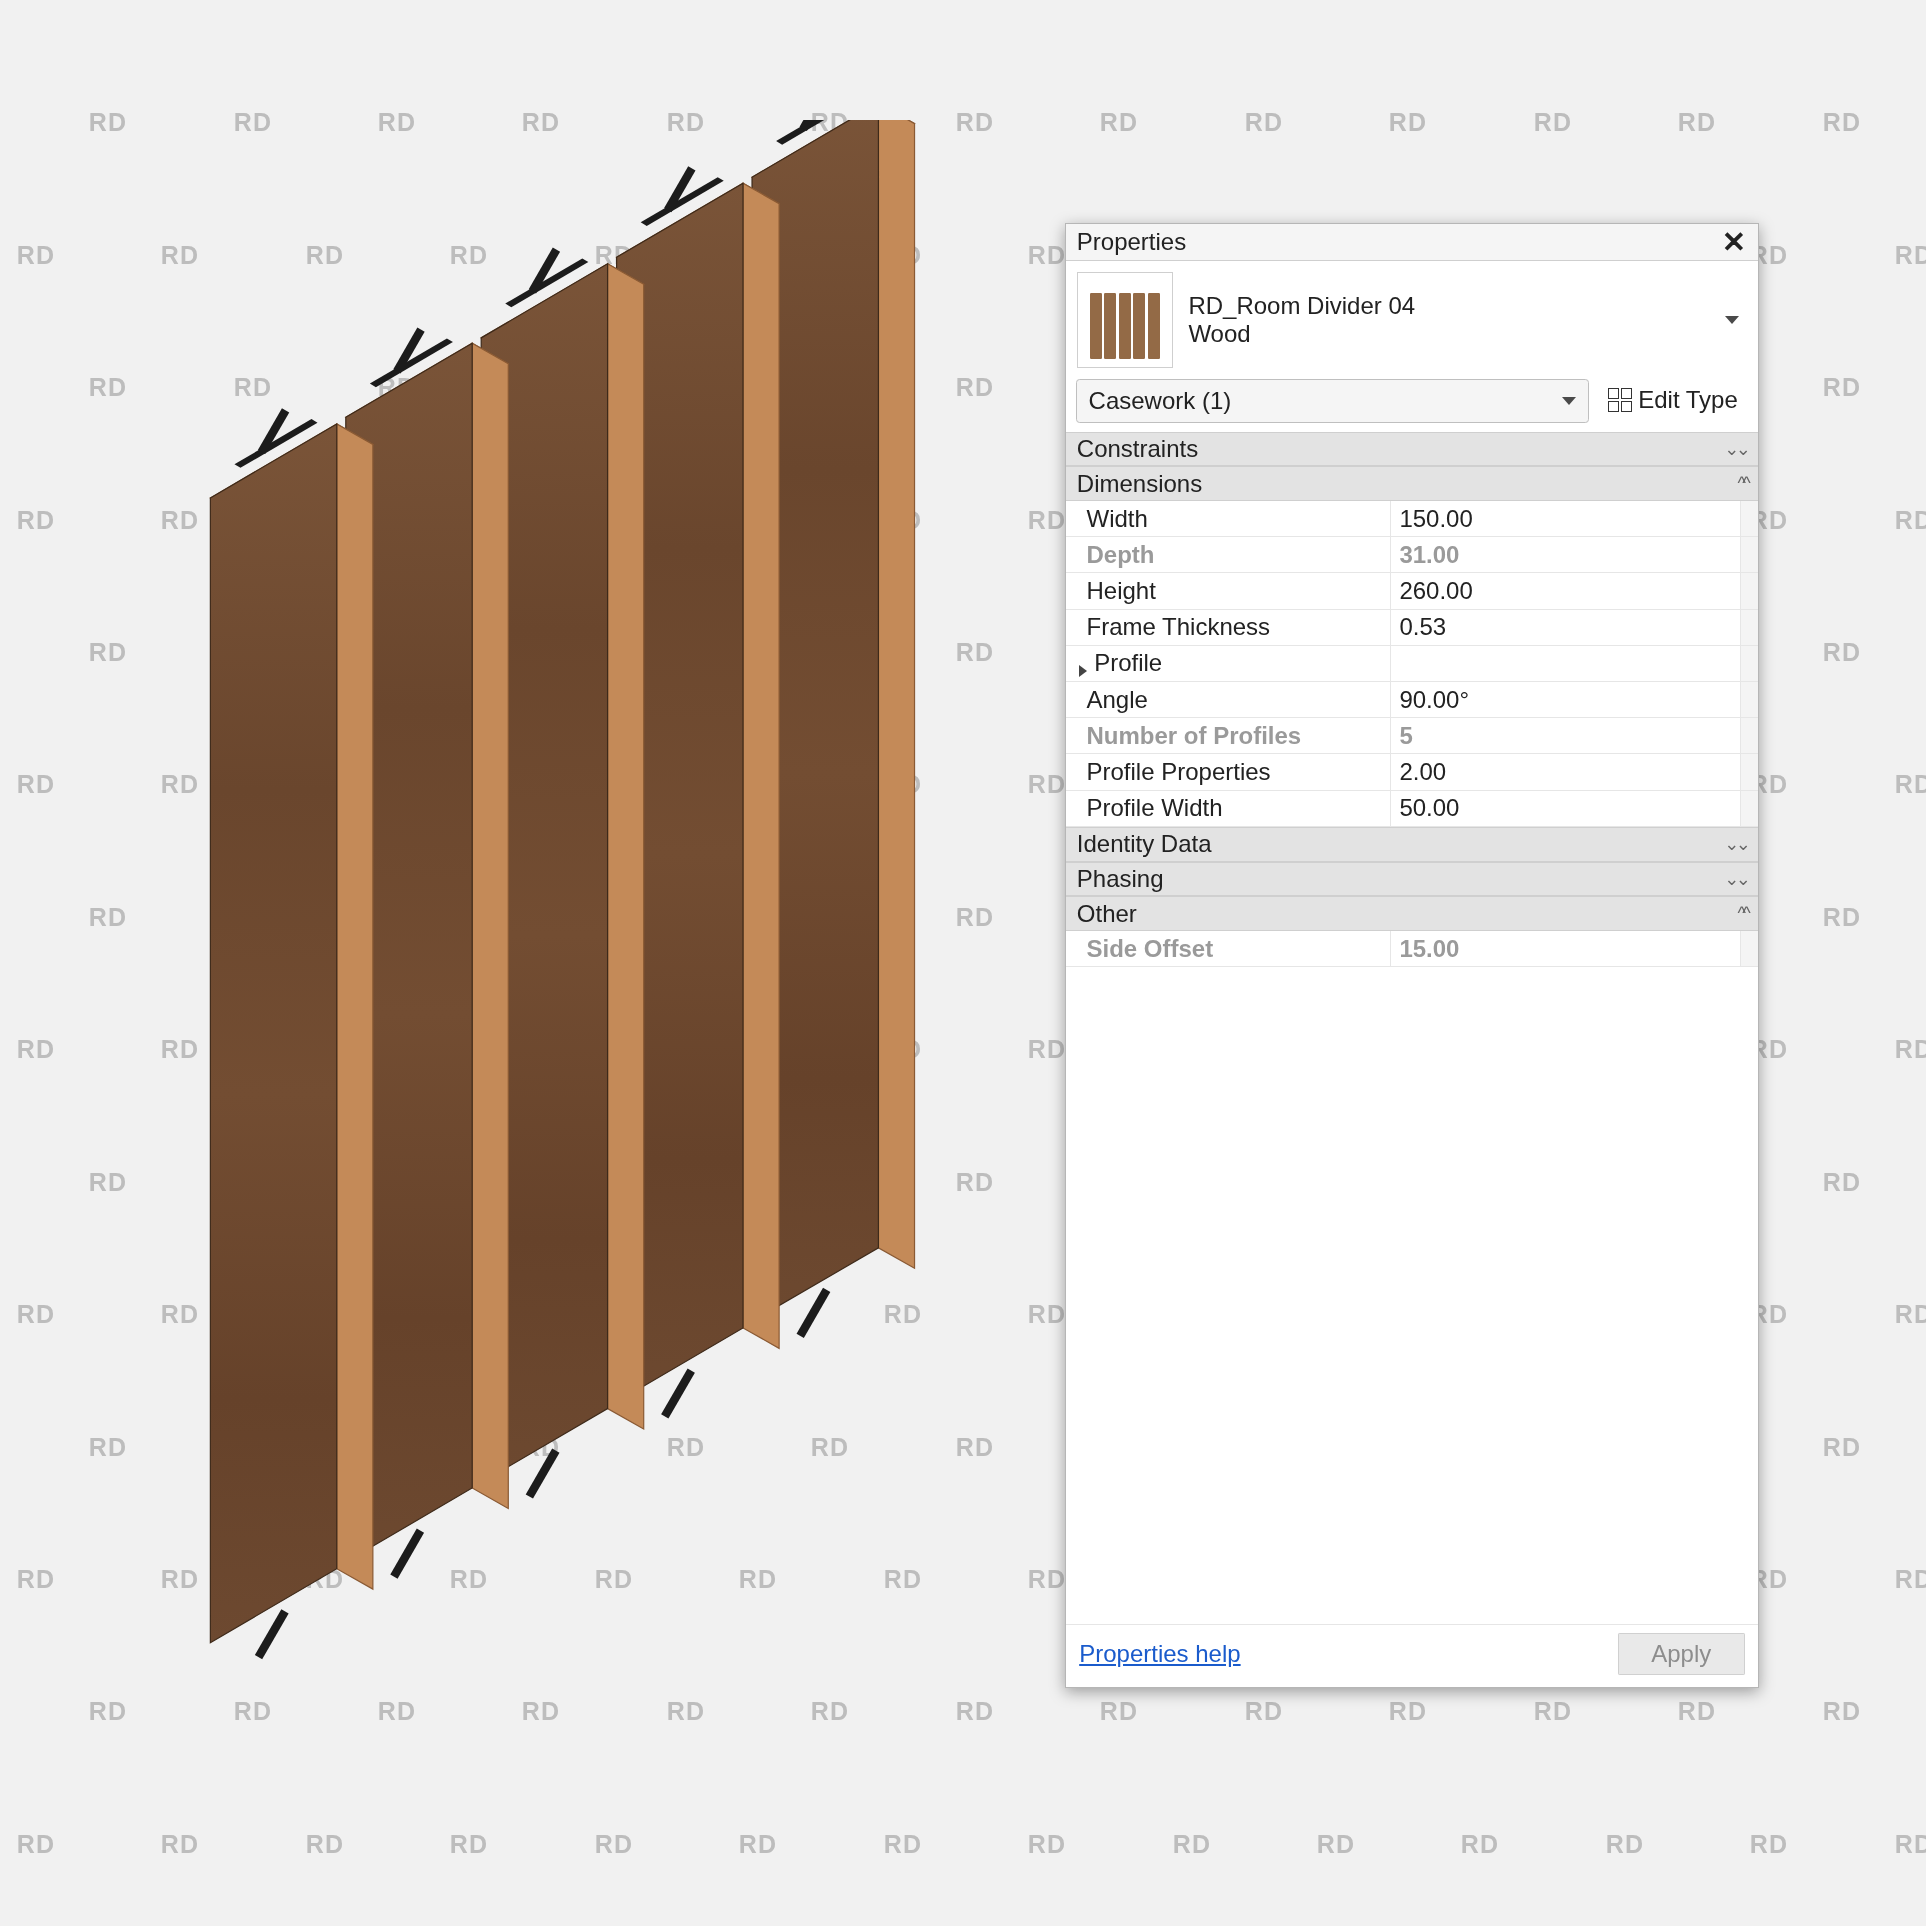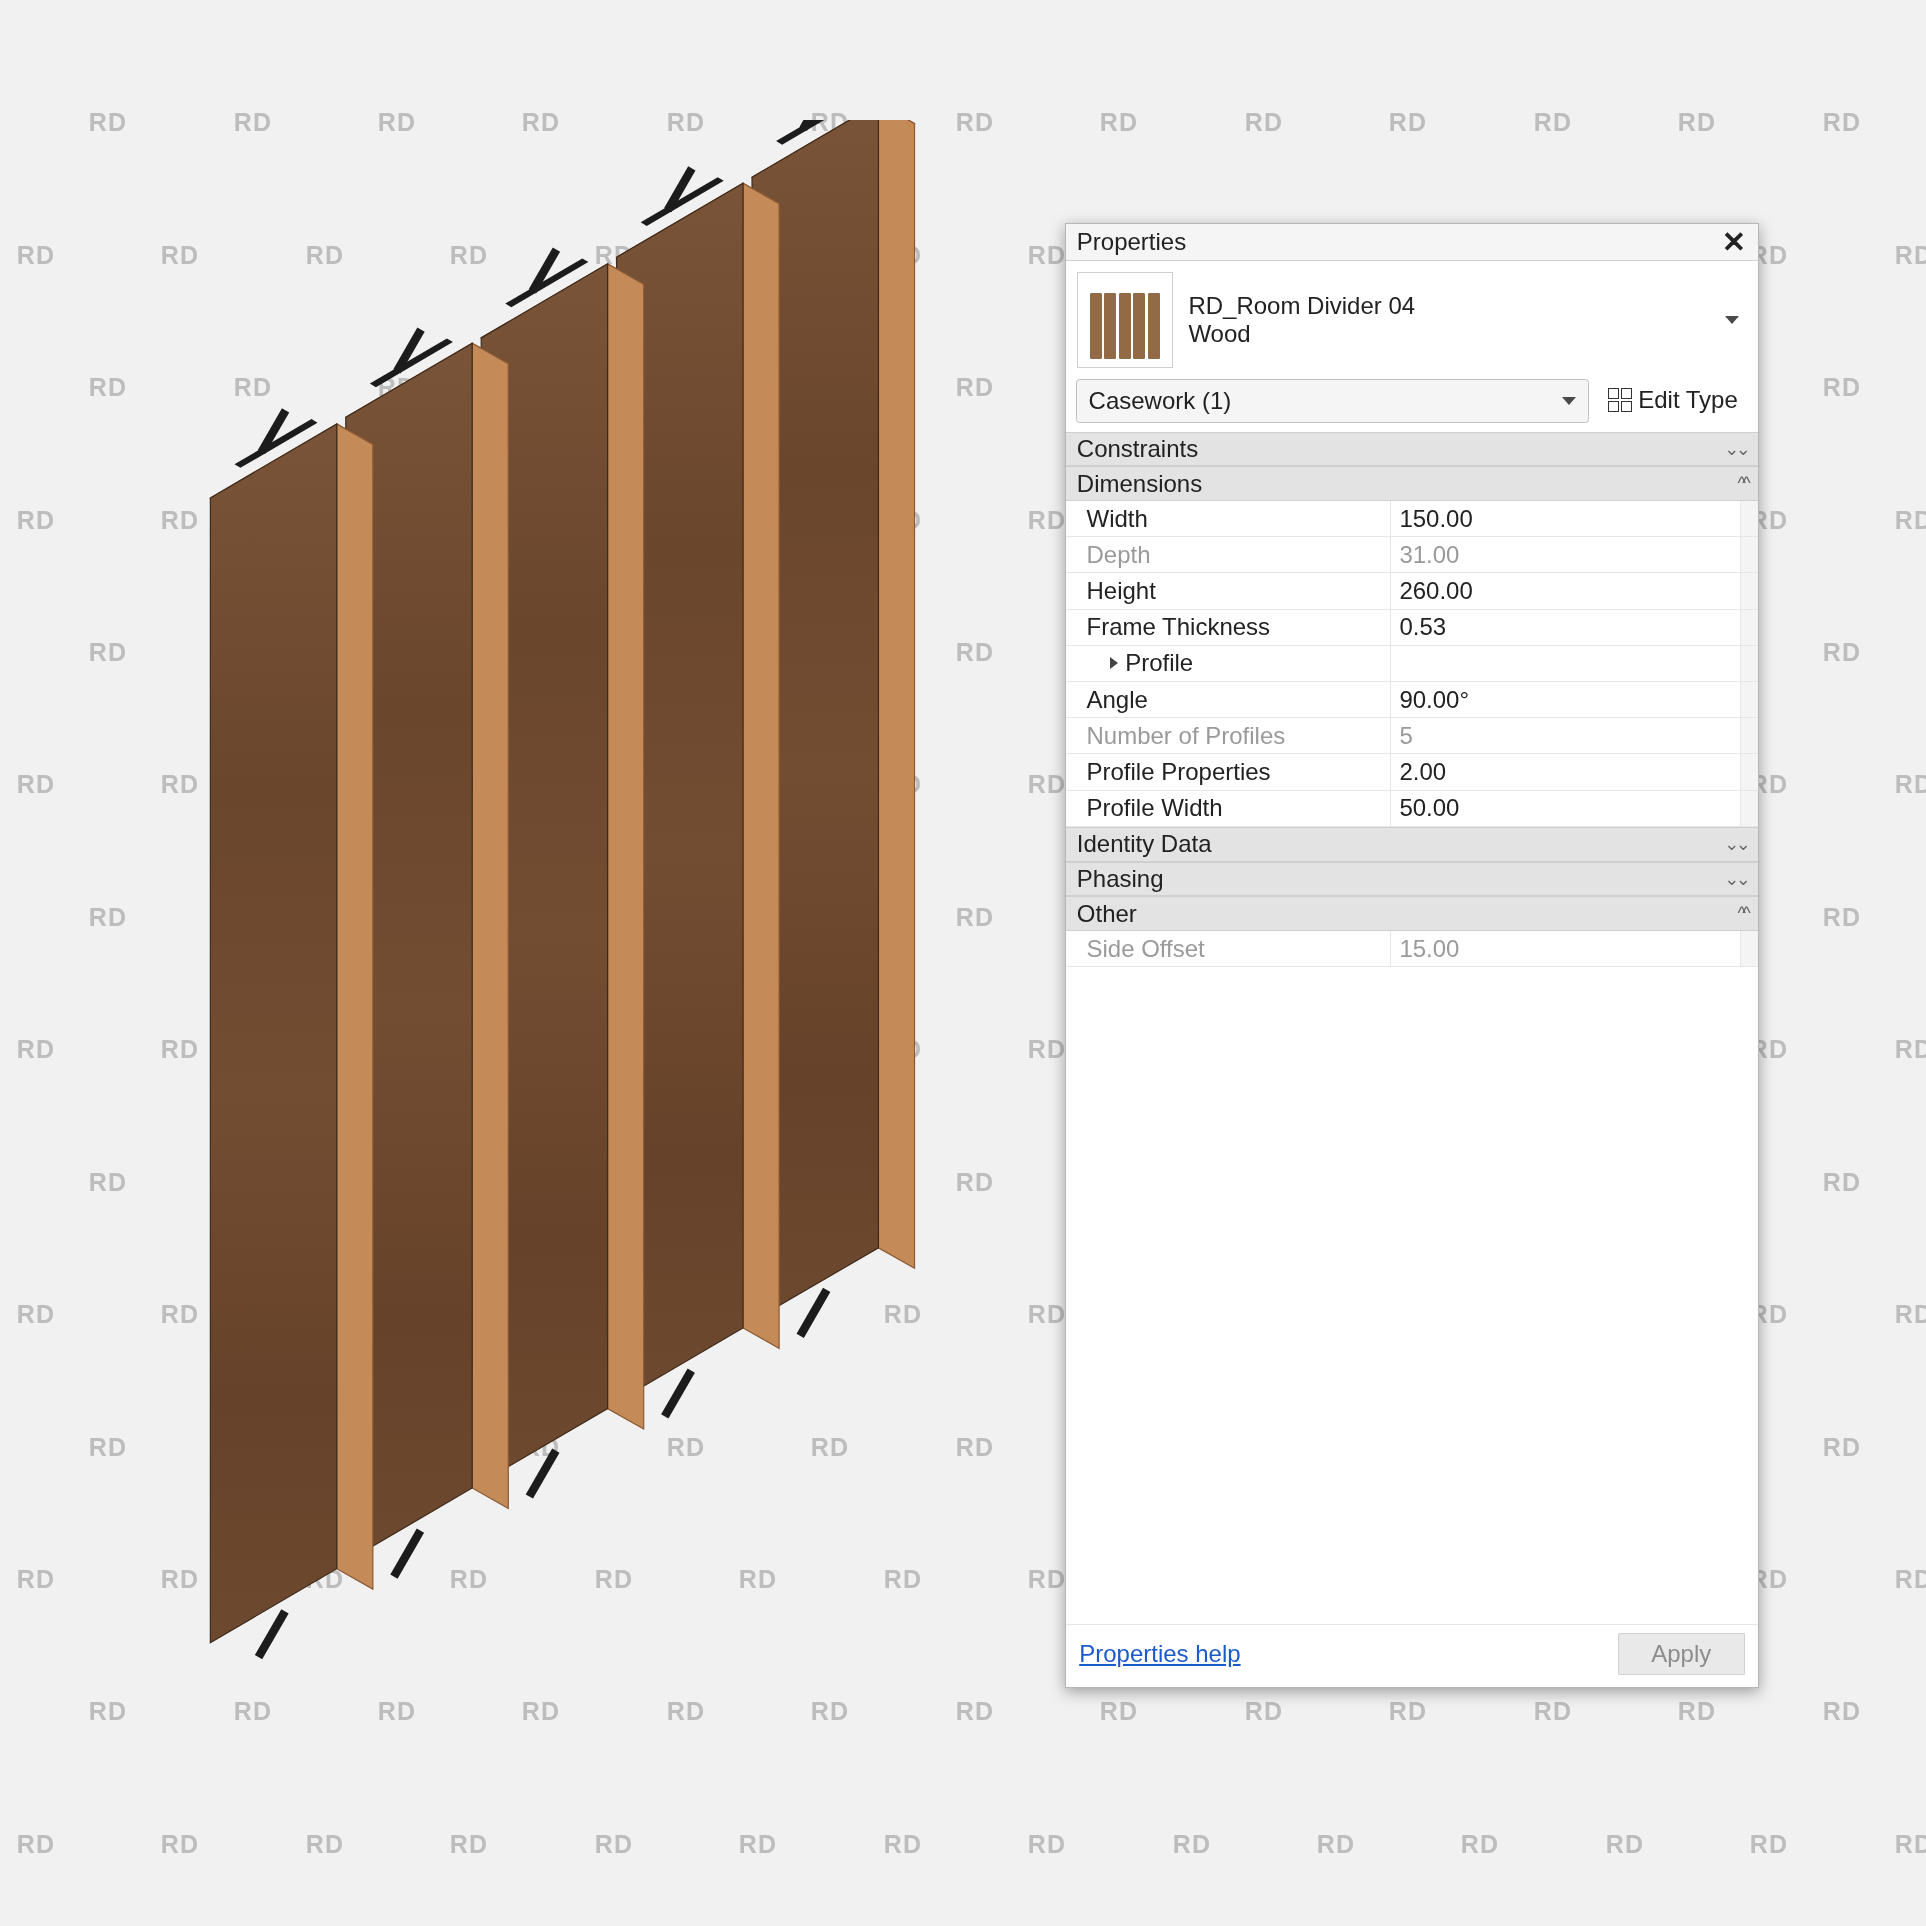--- a/index.html
+++ b/index.html
@@ -184,29 +184,29 @@
     min-height: 35px;
   }
   .prop-label {
     width: 325px;
     padding: 3.6px 4.8px 3.6px 20.5px;
     box-sizing: border-box;
     border-right: 0.6px solid #e6e6e6;
     display: flex;
     align-items: center;
   }
-  .prop-label.sub { padding-left: 44px; }
+  .prop-label.sub { padding-left: 13px; align-items: flex-end; }
   .prop-value {
     flex: 1;
     padding: 3.6px 8.4px;
     display: flex;
     align-items: center;
   }
   .prop-row.ro .prop-label,
-  .prop-row.ro .prop-value { color: #9a9a9a; }
+  .prop-row.ro .prop-value { color: #9a9a9a; font-weight: bold; }
   .prop-square {
     width: 17px;
     border-left: 0.6px solid #e6e6e6;
     background: #f4f4f4;
   }
 
   .prop-row .tri {
     width: 0; height: 0;
     border-top: 6px solid transparent;
     border-bottom: 6px solid transparent;

